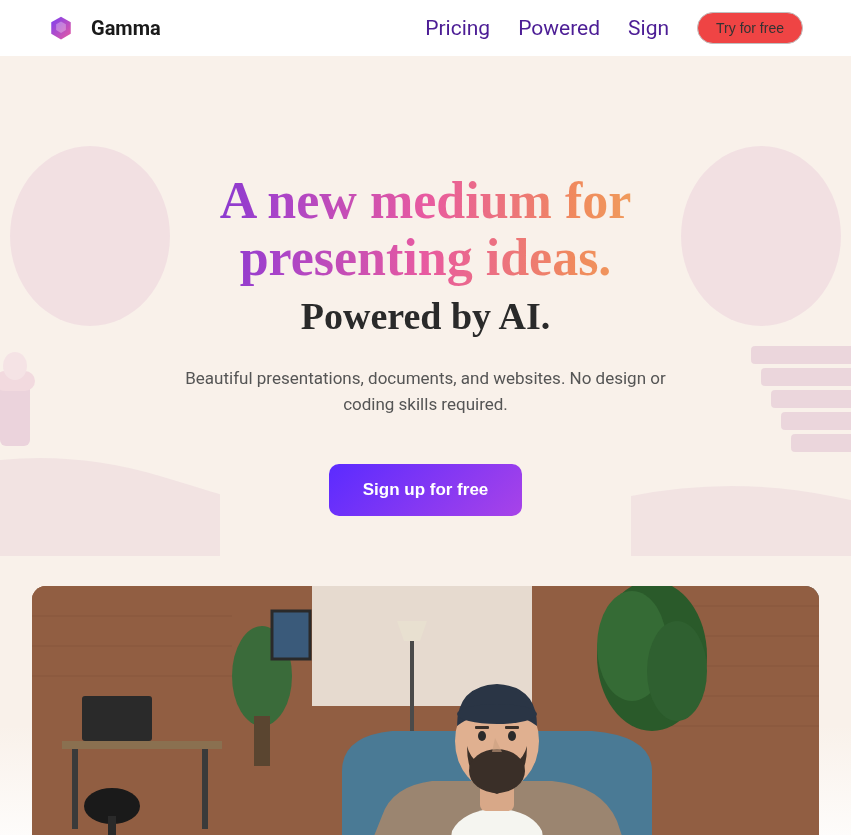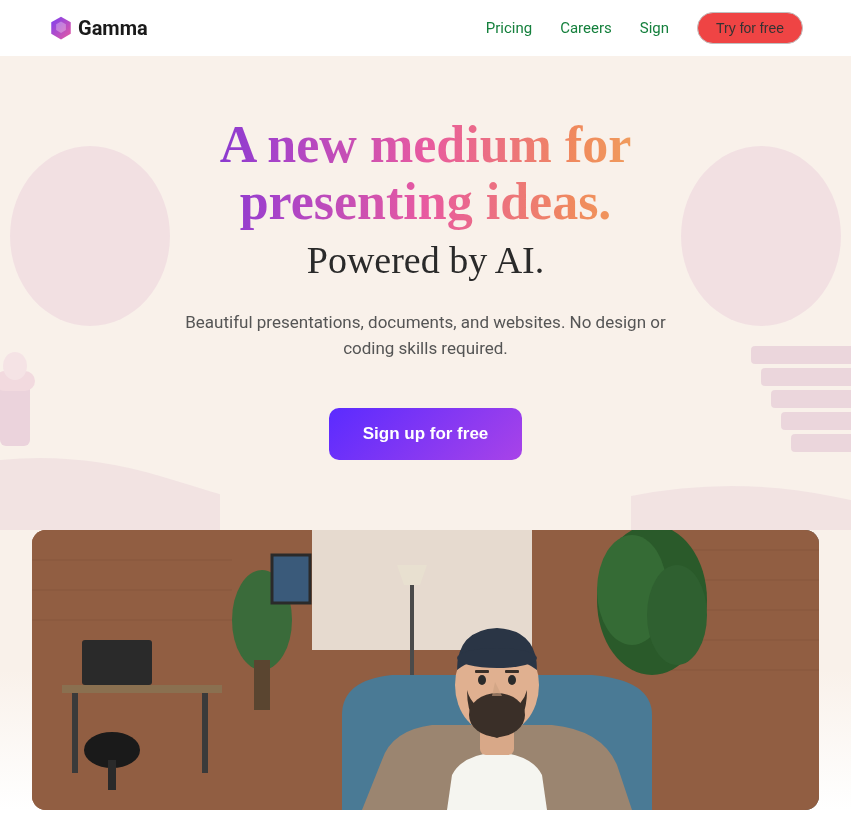--- a/index.html
+++ b/index.html
@@ -1,29 +1,29 @@
 <!DOCTYPE html>
 <html><head>
 <meta charset="utf-8">
 <style>
 * { margin: 0; padding: 0; box-sizing: border-box; }
 body { font-family: -apple-system, BlinkMacSystemFont, 'Segoe UI', Roboto, sans-serif; background: #fff; width: 851px; }
 .header { display: flex; align-items: center; justify-content: space-between; padding: 12px 48px; background: #fff; height: 56px; }
-.logo { display: flex; align-items: center; gap: 4px; }
+.logo { display: flex; align-items: center; gap: 17px; }
 .logo-icon { width: 26px; height: 26px; }
 .logo-text { font-size: 20px; font-weight: 700; color: #1a1a1a; }
 .nav { display: flex; align-items: center; gap: 28px; }
-.nav-link { color: #15803d; font-size: 15px; text-decoration: none; cursor: pointer; }
+.nav-link { color: #4c1d95; font-size: 21px; text-decoration: none; cursor: pointer; }
 .try-btn { border: 1px solid #c0c0c0; border-radius: 20px; padding: 7px 18px; font-size: 14px; color: #333; background: #ef4444; cursor: pointer; }
-.hero { background: #f9f1ea; padding: 60px 40px 70px; text-align: center; position: relative; overflow: hidden; }
+.hero { background: #f9f1ea; padding: 116px 40px 70px; text-align: center; position: relative; overflow: hidden; }
 .bg-shape-left { position: absolute; left: -40px; top: 60px; width: 260px; height: 440px; opacity: 0.4; }
 .bg-shape-right { position: absolute; right: -40px; top: 60px; width: 260px; height: 440px; opacity: 0.4; }
 .hero-content { position: relative; z-index: 2; }
 .hero-title { font-family: Georgia, 'Times New Roman', serif; font-size: 52px; font-weight: 700; line-height: 1.1; background: linear-gradient(90deg, #5b2bd9 0%, #a843c9 25%, #e85aa0 50%, #f08a5d 75%, #f0b85d 100%); -webkit-background-clip: text; background-clip: text; -webkit-text-fill-color: transparent; margin-bottom: 8px; max-width: 600px; margin-left: auto; margin-right: auto; }
-.hero-subtitle { font-family: Georgia, 'Times New Roman', serif; font-size: 38px; font-weight: 400; color: #2a2a2a; margin-bottom: 28px; }
+.hero-subtitle { font-family: Georgia, 'Times New Roman', serif; font-size: 38px; font-weight: 700; color: #2a2a2a; margin-bottom: 28px; }
 .hero-desc { font-size: 17px; color: #555; line-height: 1.5; max-width: 500px; margin: 0 auto 47px; }
 .cta-btn { background: linear-gradient(135deg, #5b2bff 0%, #a843e8 100%); color: #fff; font-size: 17px; font-weight: 600; padding: 16px 34px; border: none; border-radius: 10px; cursor: pointer; }
 .video-section { padding: 0 32px; background: linear-gradient(to bottom, #f9f1ea 0%, #f9f1ea 50%, #fff 100%); }
 .video-frame { width: 100%; height: 280px; border-radius: 14px; overflow: hidden; background: linear-gradient(135deg, #8b5a3c 0%, #a0765a 30%, #4a6b7a 60%, #3a5a6a 100%); position: relative; }
 .video-scene { position: absolute; inset: 0; }
 </style>
 </head>
 <body>
 
 <header class="header">
@@ -35,21 +35,21 @@
           <stop offset="100%" stop-color="#e85aa0"></stop>
         </linearGradient>
       </defs>
       <path d="M16 2 L28 9 L28 23 L16 30 L4 23 L4 9 Z" fill="url(#lg1)"></path>
       <path d="M16 8 L22 11.5 L22 18.5 L16 22 L10 18.5 L10 11.5 Z" fill="#fff" opacity="0.3"></path>
     </svg>
     <span class="logo-text">Gamma</span>
   </div>
   <nav class="nav">
     <a class="nav-link">Pricing</a>
-    <a class="nav-link">Careers</a>
+    <a class="nav-link">Powered</a>
     <a class="nav-link">Sign</a>
     <button class="try-btn">Try for free</button>
   </nav>
 </header>
 
 <section class="hero">
   <svg class="bg-shape-left" viewBox="0 0 260 440">
     <ellipse cx="130" cy="120" rx="80" ry="90" fill="#e8c8d8"></ellipse>
     <rect x="40" y="260" width="30" height="70" rx="6" fill="#d8a8c8"></rect>
     <rect x="35" y="255" width="40" height="20" rx="10" fill="#e8b8d0"></rect>

